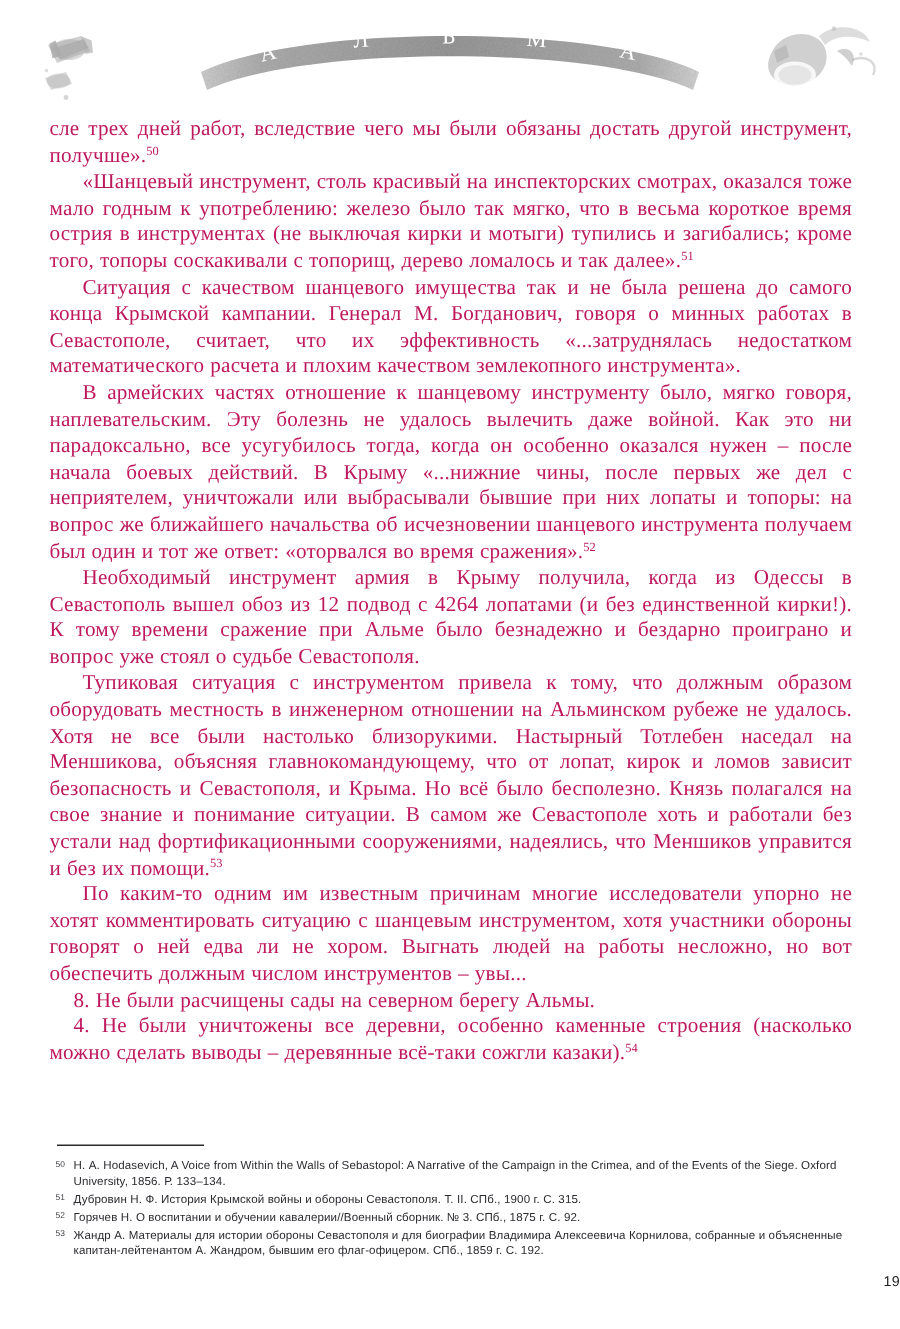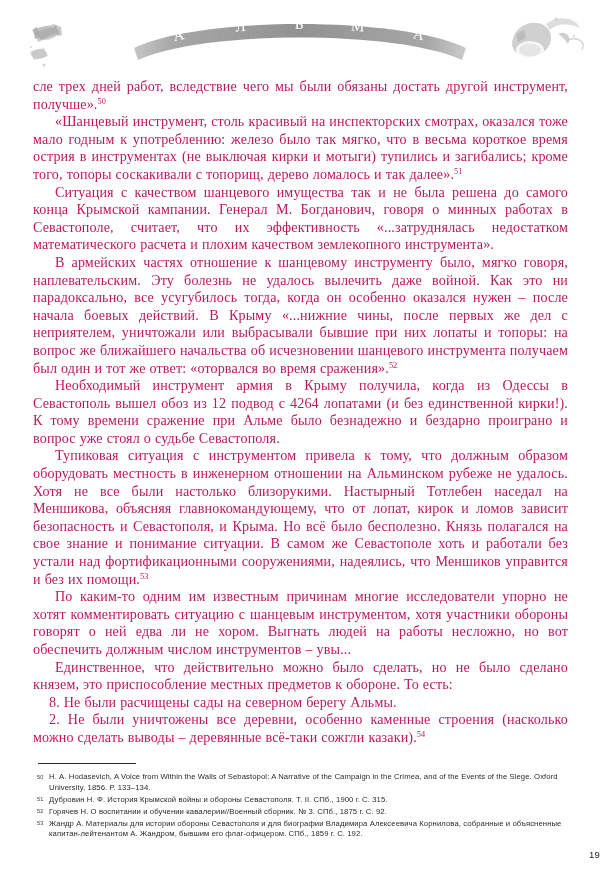--- a/index.html
+++ b/index.html
@@ -222,25 +222,24 @@
   <p class="para"><span>Ситуация с качеством шанцевого имущества так и не была решена до самого конца Крымской кампании. Генерал М. Богданович, говоря о минных работах в Севастополе, считает, что их эффективность «...затруднялась недостатком математического расчета и плохим качеством землекопного инструмента».</span></p>
 
   <p class="para"><span>В армейских частях отношение к шанцевому инструменту было, мягко говоря, наплевательским. Эту болезнь не удалось вылечить даже войной. Как это ни парадоксально, все усугубилось тогда, когда он особенно оказался нужен – после начала боевых действий. В Крыму «...нижние чины, после первых же дел с неприятелем, уничтожали или выбрасывали бывшие при них лопаты и топоры: на вопрос же ближайшего начальства об исчезновении шанцевого инструмента получаем был один и тот же ответ: «оторвался во время сражения».</span><sup class="fn">52</sup></p>
 
   <p class="para"><span>Необходимый инструмент армия в Крыму получила, когда из Одессы в Севастополь вышел обоз из 12 подвод с 4264 лопатами (и без единственной кирки!). К тому времени сражение при Альме было безнадежно и бездарно проиграно и вопрос уже стоял о судьбе Севастополя.</span></p>
 
   <p class="para"><span>Тупиковая ситуация с инструментом привела к тому, что должным образом оборудовать местность в инженерном отношении на Альминском рубеже не удалось. Хотя не все были настолько близорукими. Настырный Тотлебен наседал на Меншикова, объясняя главнокомандующему, что от лопат, кирок и ломов зависит безопасность и Севастополя, и Крыма. Но всё было бесполезно. Князь полагался на свое знание и понимание ситуации. В самом же Севастополе хоть и работали без устали над фортификационными сооружениями, надеялись, что Меншиков управится и без их помощи.</span><sup class="fn">53</sup></p>
 
   <p class="para"><span>По каким-то одним им известным причинам многие исследователи упорно не хотят комментировать ситуацию с шанцевым инструментом, хотя участники обороны говорят о ней едва ли не хором. Выгнать людей на работы несложно, но вот обеспечить должным числом инструментов – увы...</span></p>
 
-  <p class="para"><span>Единственное, что действительно можно было сделать, но не было сделано князем, это приспособление местных предметов к обороне. То есть:</span></p>
 
   <p class="para listitem"><span>8. Не были расчищены сады на северном берегу Альмы.</span></p>
 
-  <p class="para listitem"><span>2. Не были уничтожены все деревни, особенно каменные строения (насколько можно сделать выводы – деревянные всё-таки сожгли казаки).</span><sup class="fn">54</sup></p>
+  <p class="para listitem"><span>4. Не были уничтожены все деревни, особенно каменные строения (насколько можно сделать выводы – деревянные всё-таки сожгли казаки).</span><sup class="fn">54</sup></p>
 
 </div>
 
 <div class="footnote-area">
   <div class="fn-rule"></div>
   <ul class="fn-list">
     <li class="fn-item">
       <span class="fn-num">50</span>
       <span class="fn-text">Н. А. Hodasevich, A Voice from Within the Walls of Sebastopol: A Narrative of the Campaign in the Crimea, and of the Events of the Siege. Oxford University, 1856. Р. 133–134.</span>
     </li>

